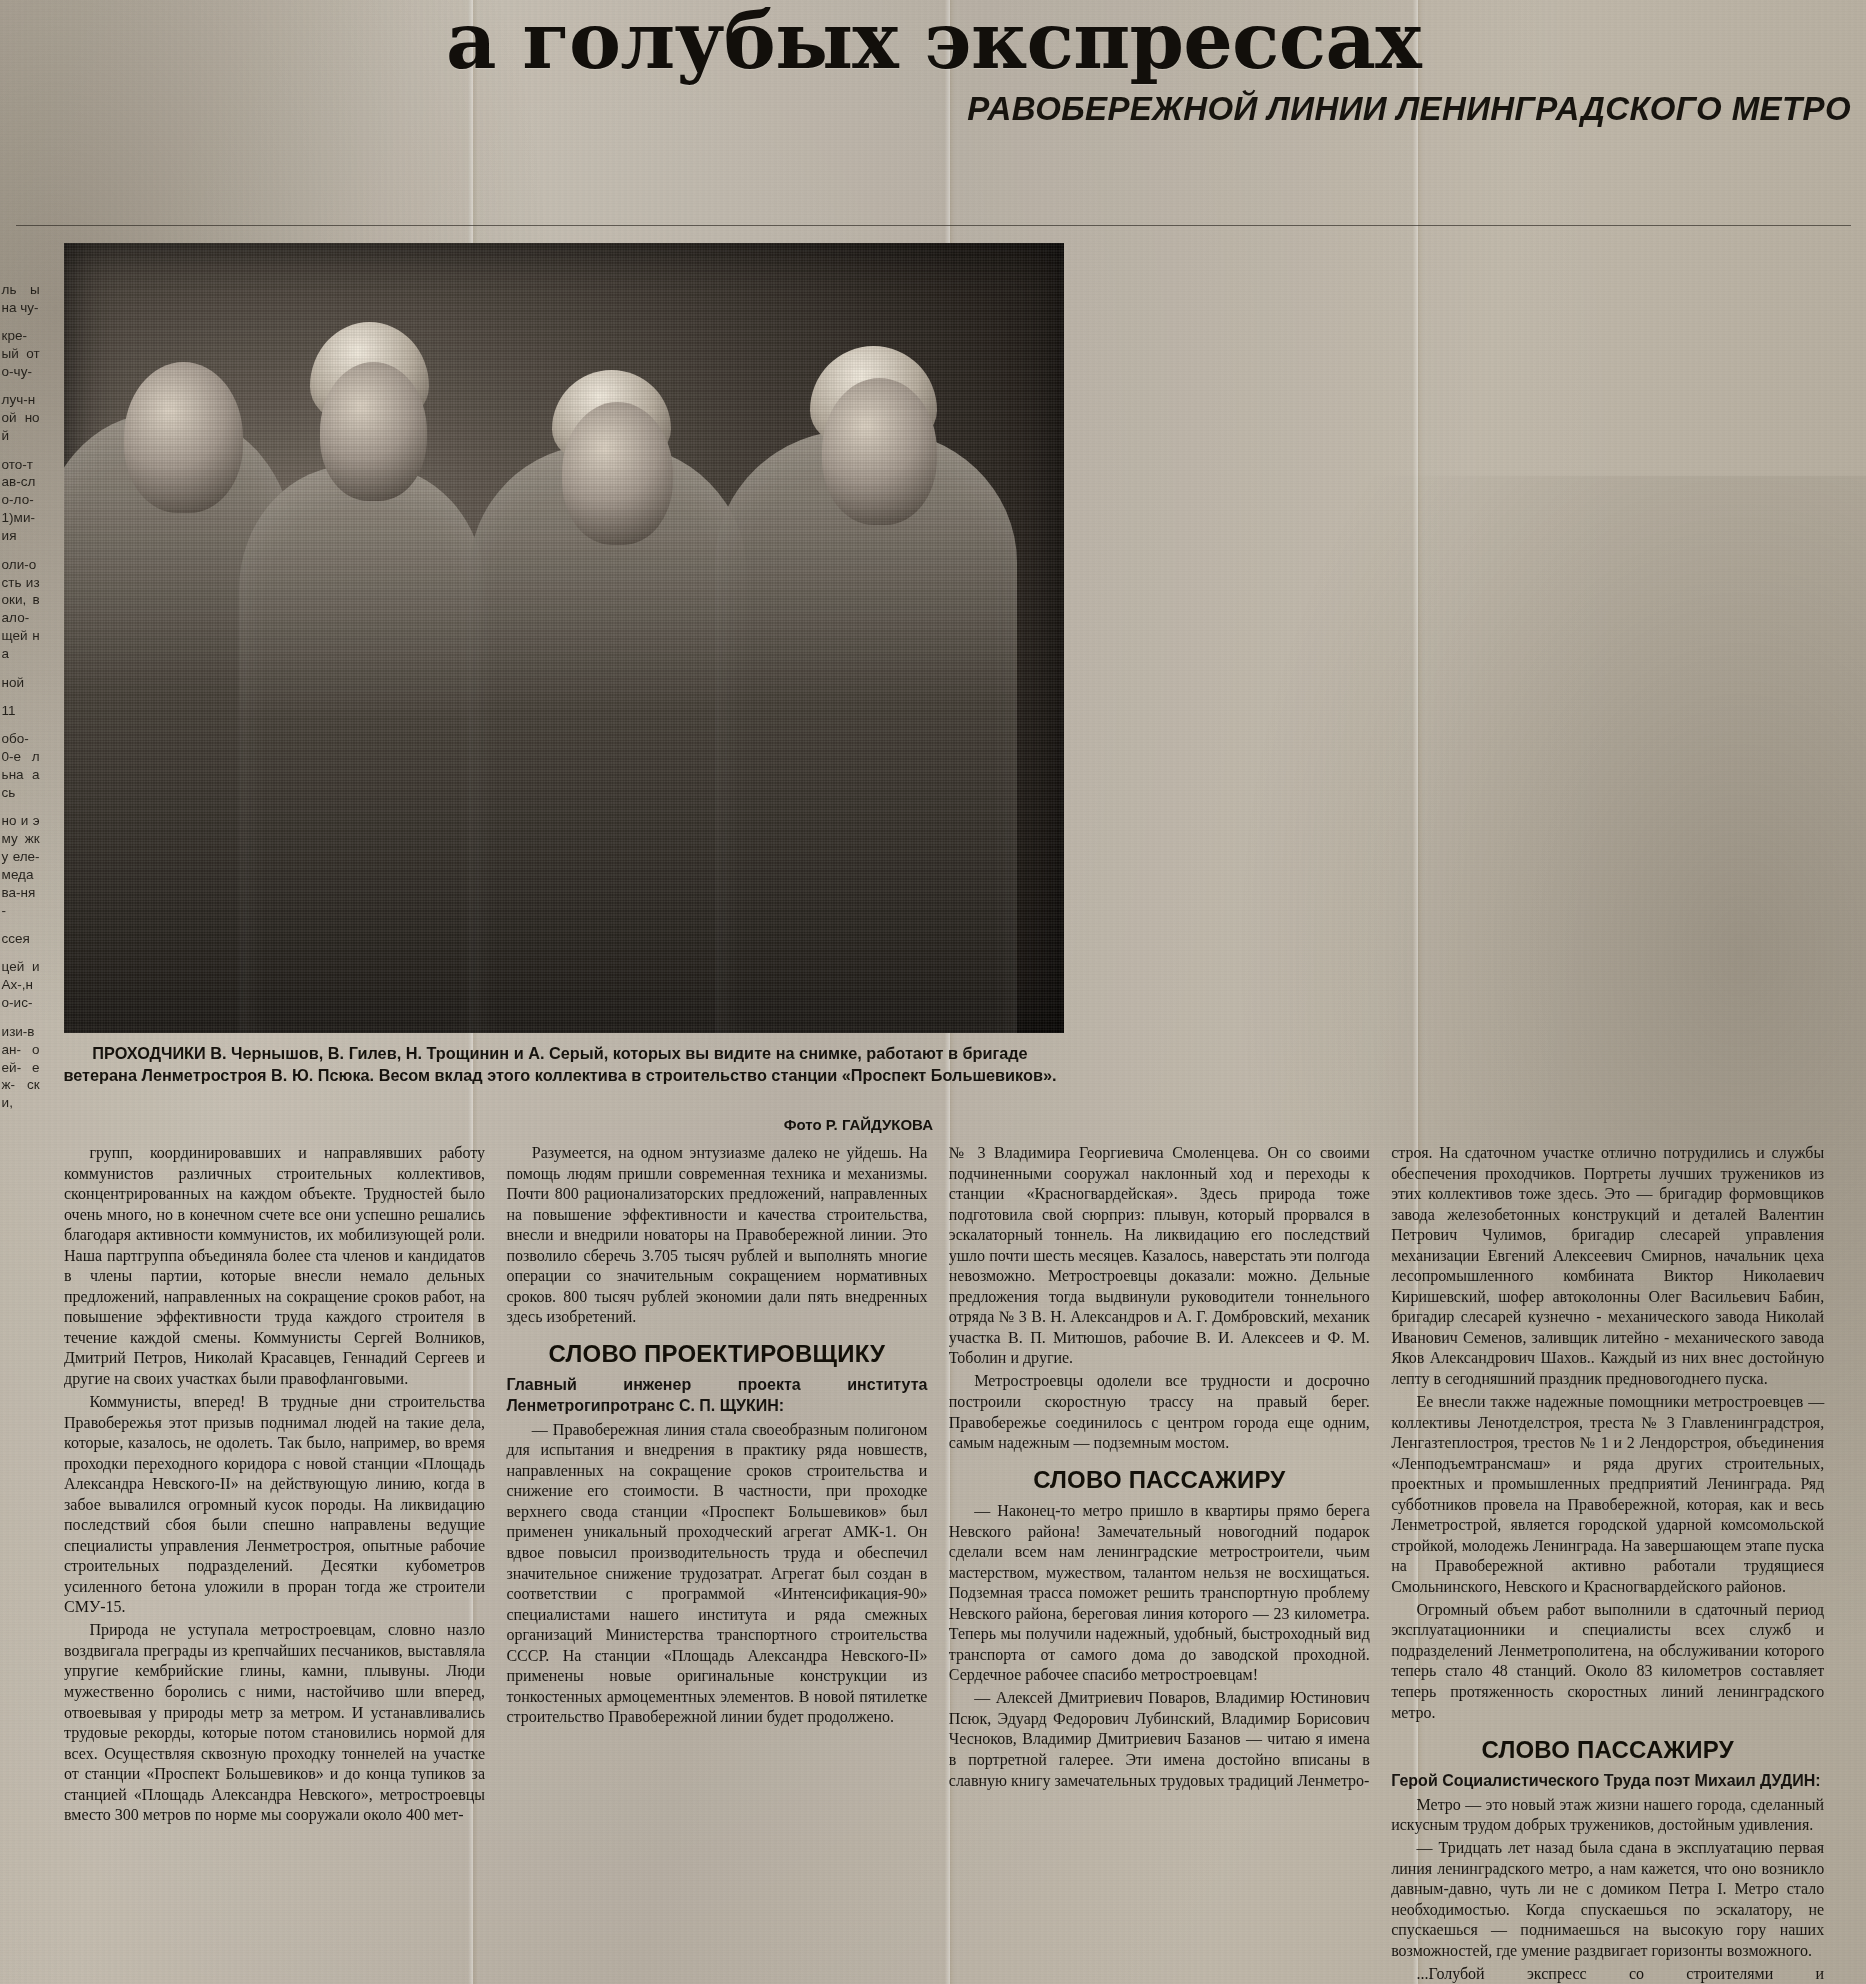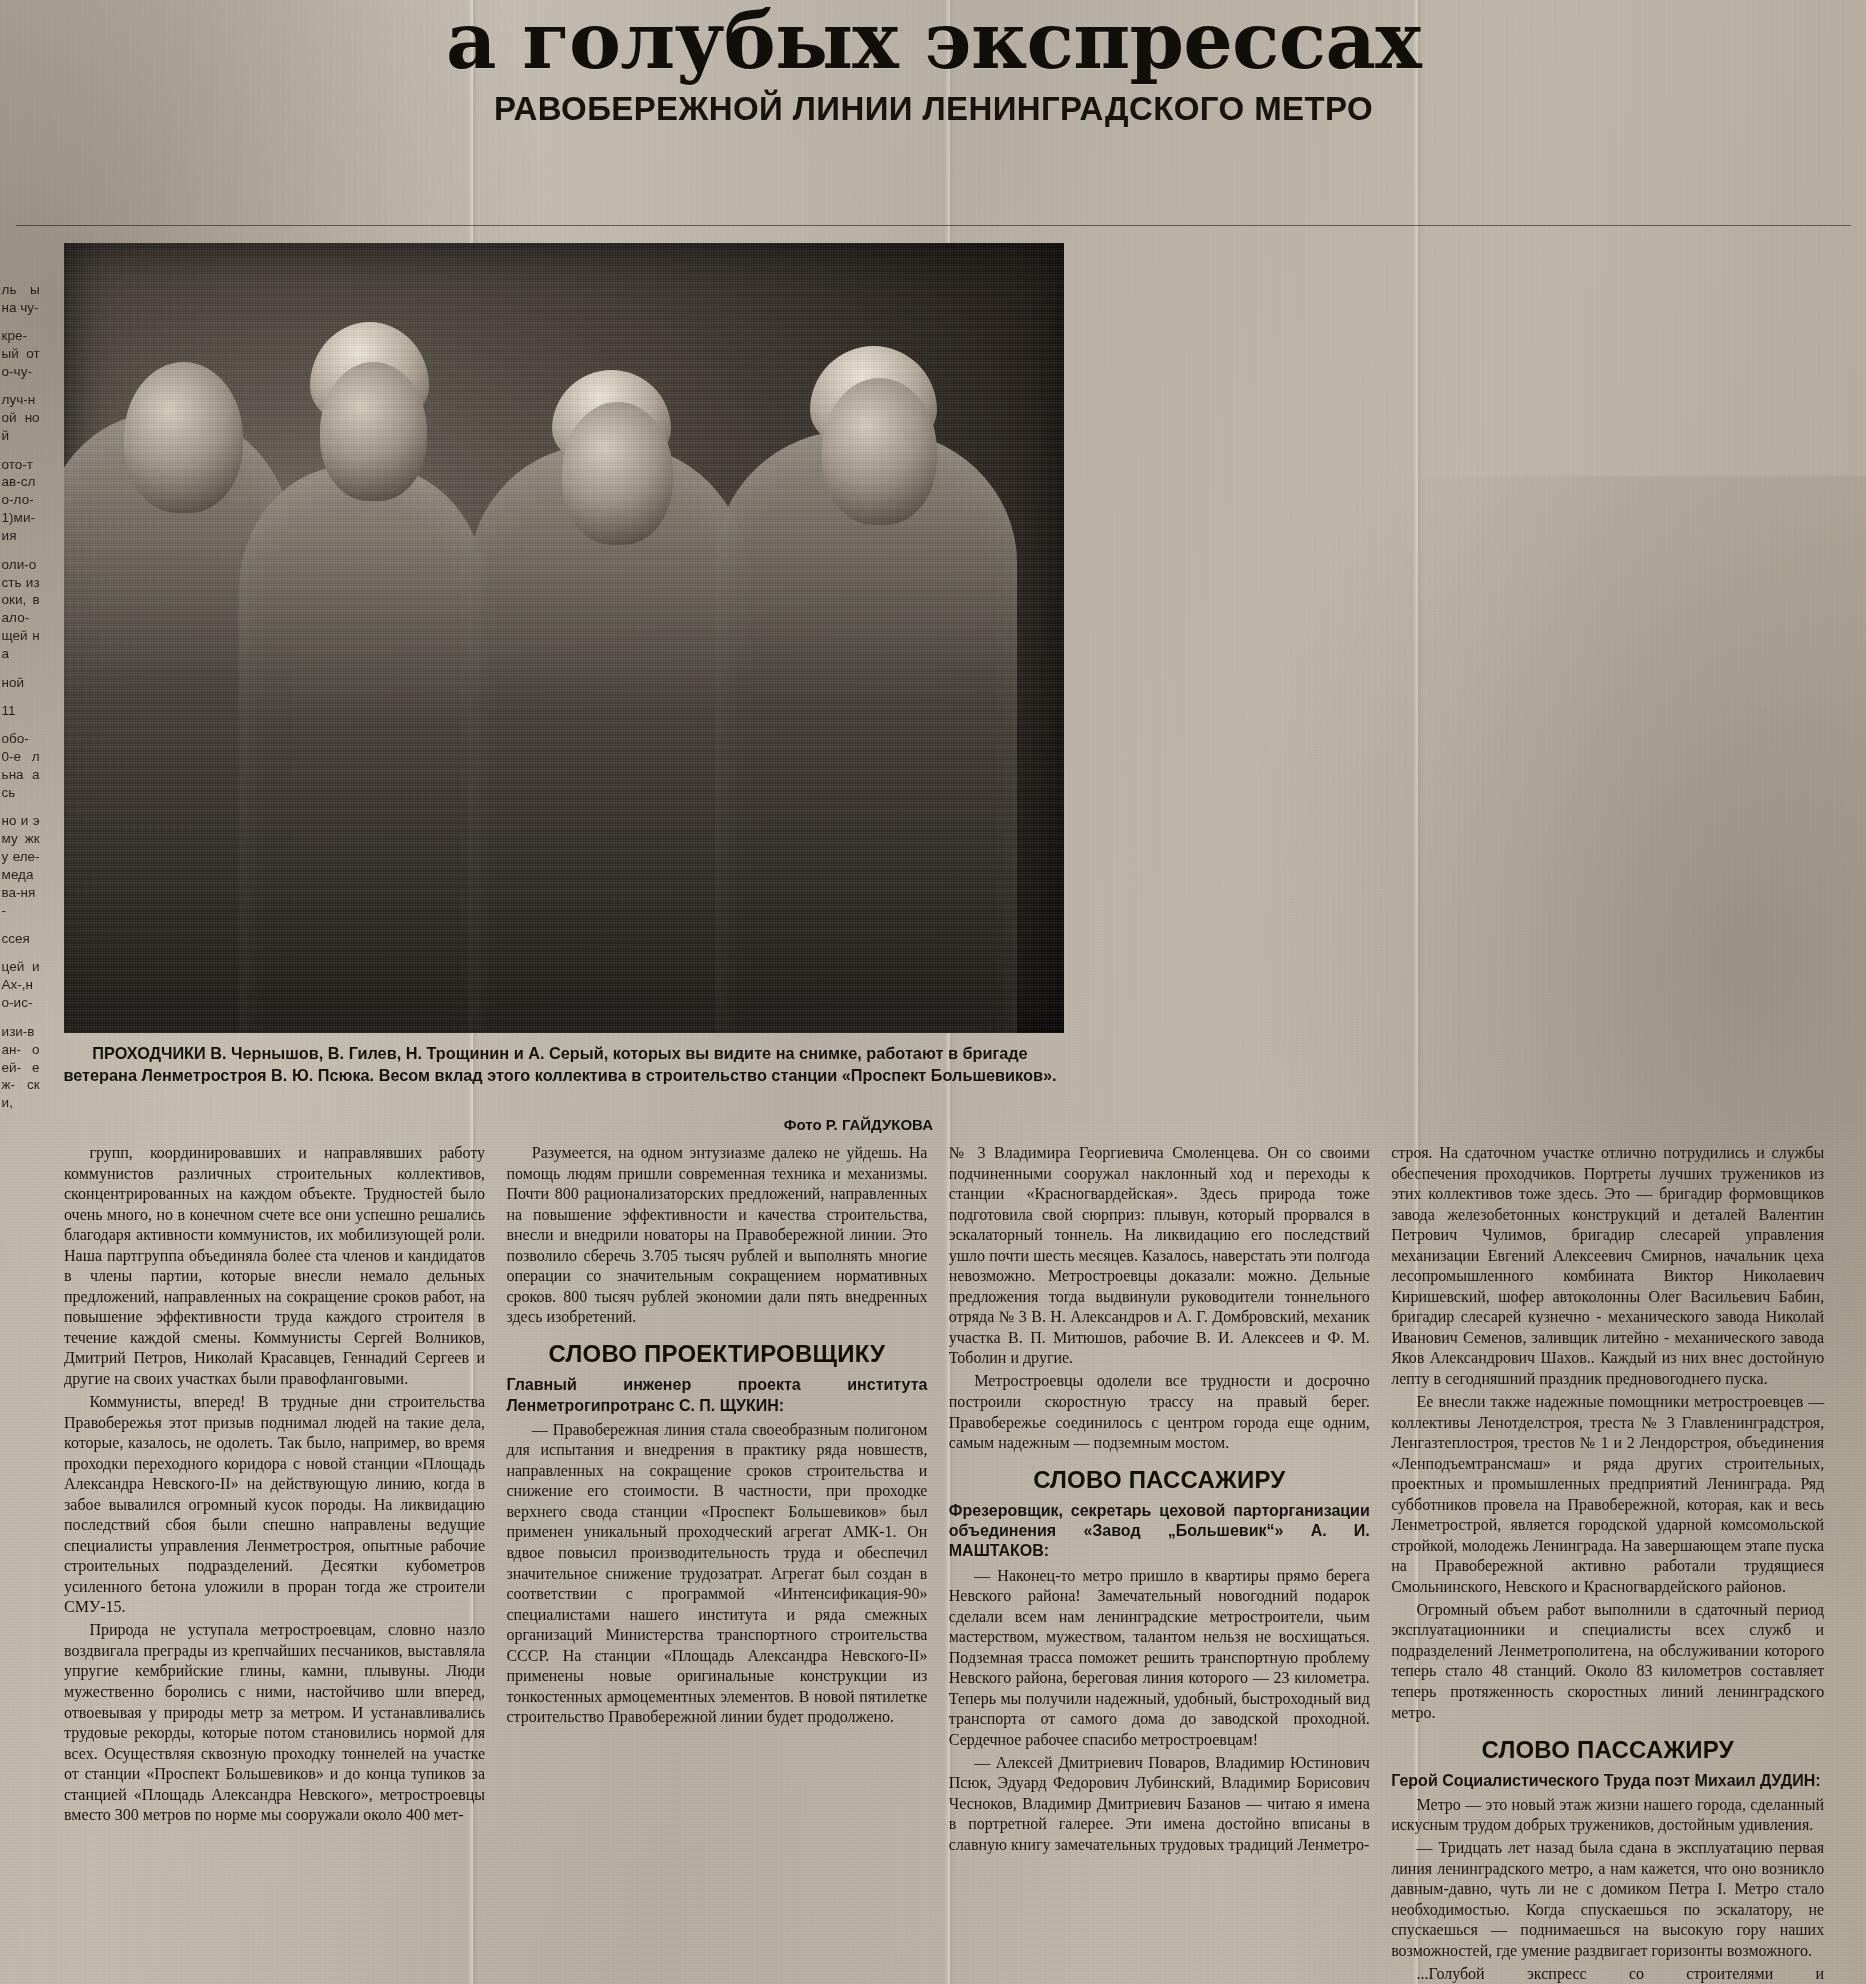--- a/index.html
+++ b/index.html
@@ -65,24 +65,25 @@
     line-height: 0.95;
     letter-spacing: -0.8px;
     text-align: center;
     color: #120f0b;
     text-shadow: 0 1.2px 0 rgba(255,255,255,0.18);
   }
   .masthead h2 {
     margin: 13.5px 0 0 0;
     font-family: "Liberation Sans", sans-serif;
     font-weight: 700;
+    font-style: italic;
     font-size: 33px;
     line-height: 1;
     letter-spacing: 0.4px;
-    text-align: center;
+    text-align: right;
     color: #17140f;
   }
 
   .rule {
     position: absolute;
     left: 16px; right: 16px;
     height: 1.2px;
     background: #2b2720;
     opacity: 0.65;
   }
@@ -281,21 +282,20 @@
       <p>Разумеется, на одном энтузиазме далеко не уйдешь. На помощь людям пришли современная техника и механизмы. Почти 800 рационализаторских предложений, направленных на повышение эффективности и качества строительства, внесли и внедрили новаторы на Правобережной линии. Это позволило сберечь 3.705 тысяч рублей и выполнять многие операции со значительным сокращением нормативных сроков. 800 тысяч рублей экономии дали пять внедренных здесь изобретений.</p>
       <div class="subhead">СЛОВО ПРОЕКТИРОВЩИКУ</div>
       <div class="lead">Главный инженер проекта института Ленметрогипротранс С. П. ЩУКИН:</div>
       <p>— Правобережная линия стала своеобразным полигоном для испытания и внедрения в практику ряда новшеств, направленных на сокращение сроков строительства и снижение его стоимости. В частности, при проходке верхнего свода станции «Проспект Большевиков» был применен уникальный проходческий агрегат АМК-1. Он вдвое повысил производительность труда и обеспечил значительное снижение трудозатрат. Агрегат был создан в соответствии с программой «Интенсификация-90» специалистами нашего института и ряда смежных организаций Министерства транспортного строительства СССР. На станции «Площадь Александра Невского-II» применены новые оригинальные конструкции из тонкостенных армоцементных элементов. В новой пятилетке строительство Правобережной линии будет продолжено.</p>
     </div>
 
     <div class="col">
       <p class="noind">№ 3 Владимира Георгиевича Смоленцева. Он со своими подчиненными сооружал наклонный ход и переходы к станции «Красногвардейская». Здесь природа тоже подготовила свой сюрприз: плывун, который прорвался в эскалаторный тоннель. На ликвидацию его последствий ушло почти шесть месяцев. Казалось, наверстать эти полгода невозможно. Метростроевцы доказали: можно. Дельные предложения тогда выдвинули руководители тоннельного отряда № 3 В. Н. Александров и А. Г. Домбровский, механик участка В. П. Митюшов, рабочие В. И. Алексеев и Ф. М. Тоболин и другие.</p>
       <p>Метростроевцы одолели все трудности и досрочно построили скоростную трассу на правый берег. Правобережье соединилось с центром города еще одним, самым надежным — подземным мостом.</p>
       <div class="subhead">СЛОВО ПАССАЖИРУ</div>
-      <div class="lead">Фрезеровщик, секретарь цеховой парторганизации объединения «Завод „Большевик“» А. И. МАШТАКОВ:</div>
       <p>— Наконец-то метро пришло в квартиры прямо берега Невского района! Замечательный новогодний подарок сделали всем нам ленинградские метростроители, чьим мастерством, мужеством, талантом нельзя не восхищаться. Подземная трасса поможет решить транспортную проблему Невского района, береговая линия которого — 23 километра. Теперь мы получили надежный, удобный, быстроходный вид транспорта от самого дома до заводской проходной. Сердечное рабочее спасибо метростроевцам!</p>
       <p>— Алексей Дмитриевич Поваров, Владимир Юстинович Псюк, Эдуард Федорович Лубинский, Владимир Борисович Чесноков, Владимир Дмитриевич Базанов — читаю я имена в портретной галерее. Эти имена достойно вписаны в славную книгу замечательных трудовых традиций Ленметро-</p>
     </div>
 
     <div class="col wide">
       <p class="noind">строя. На сдаточном участке отлично потрудились и службы обеспечения проходчиков. Портреты лучших тружеников из этих коллективов тоже здесь. Это — бригадир формовщиков завода железобетонных конструкций и деталей Валентин Петрович Чулимов, бригадир слесарей управления механизации Евгений Алексеевич Смирнов, начальник цеха лесопромышленного комбината Виктор Николаевич Киришевский, шофер автоколонны Олег Васильевич Бабин, бригадир слесарей кузнечно - механического завода Николай Иванович Семенов, заливщик литейно - механического завода Яков Александрович Шахов.. Каждый из них внес достойную лепту в сегодняшний праздник предновогоднего пуска.</p>
       <p>Ее внесли также надежные помощники метростроевцев — коллективы Ленотделстроя, треста № 3 Главленинградстроя, Ленгазтеплостроя, трестов № 1 и 2 Лендорстроя, объединения «Ленподъемтрансмаш» и ряда других строительных, проектных и промышленных предприятий Ленинграда. Ряд субботников провела на Правобережной, которая, как и весь Ленметрострой, является городской ударной комсомольской стройкой, молодежь Ленинграда. На завершающем этапе пуска на Правобережной активно работали трудящиеся Смольнинского, Невского и Красногвардейского районов.</p>
       <p>Огромный объем работ выполнили в сдаточный период эксплуатационники и специалисты всех служб и подразделений Ленметрополитена, на обслуживании которого теперь стало 48 станций. Около 83 километров составляет теперь протяженность скоростных линий ленинградского метро.</p>
       <div class="subhead">СЛОВО ПАССАЖИРУ</div>
       <div class="lead">Герой Социалистического Труда поэт Михаил ДУДИН:</div>

